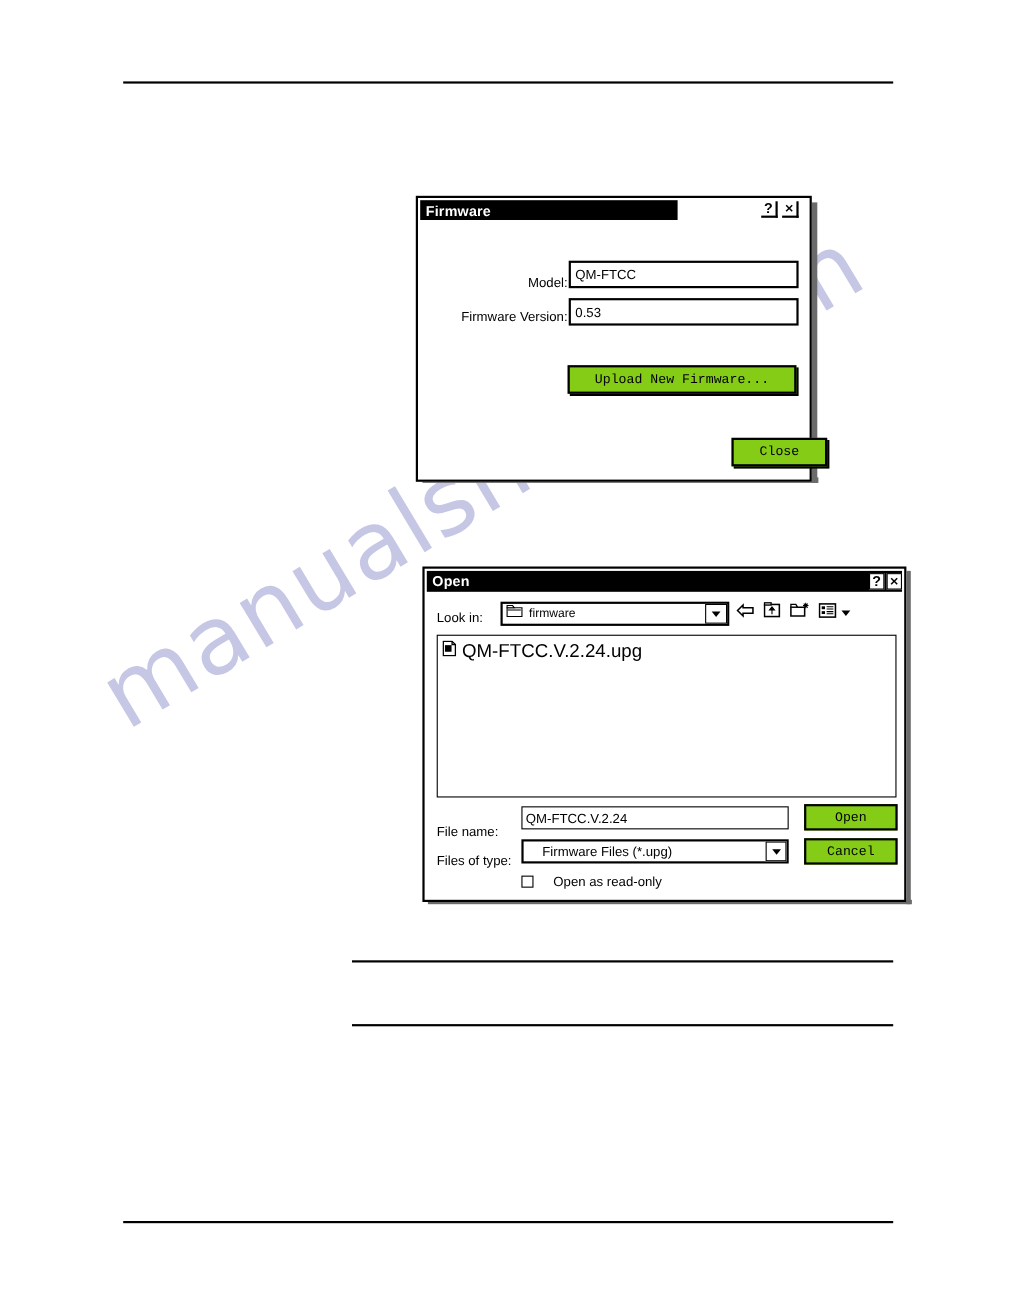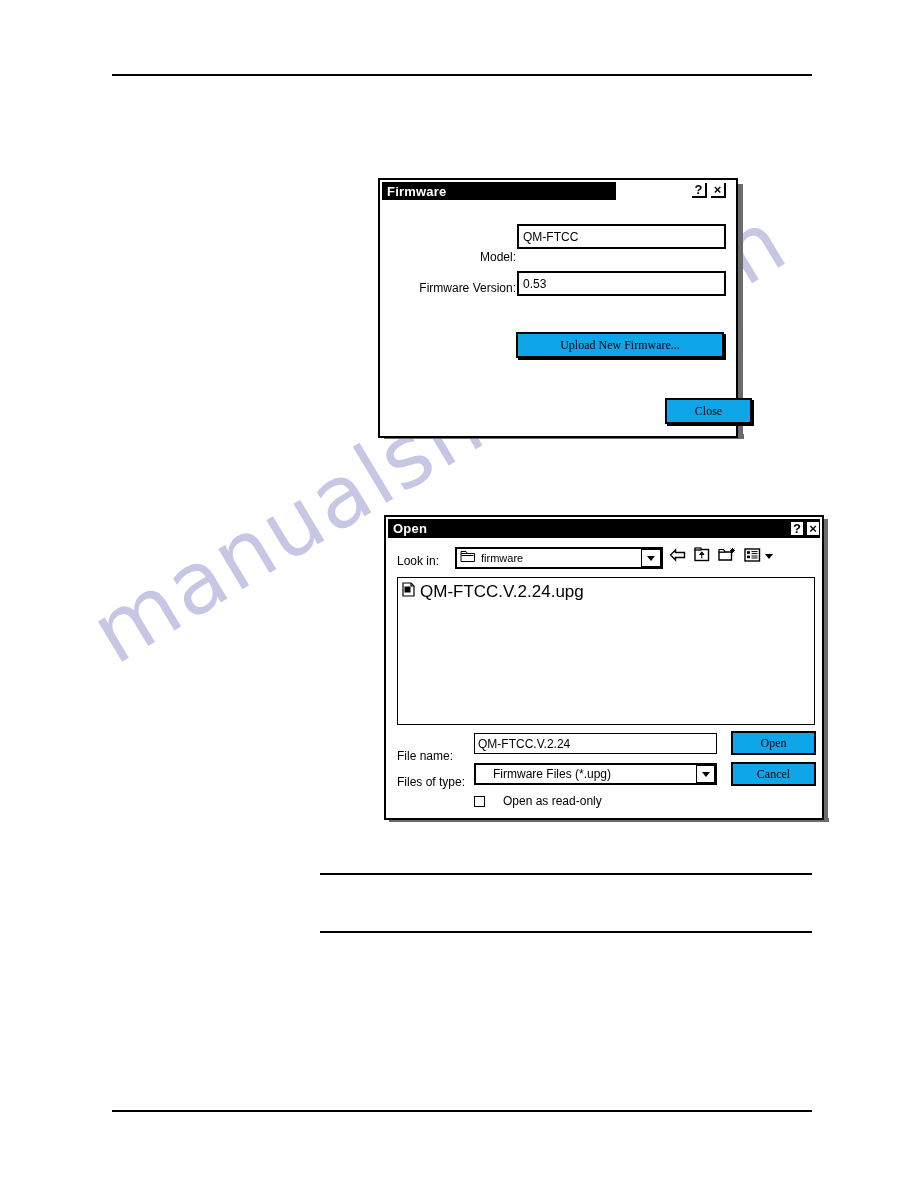--- a/index.html
+++ b/index.html
@@ -124,24 +124,24 @@
     white-space: nowrap;
     overflow: hidden;
   }
   .field.deep {
     border: 2px solid #000000;
     padding-left: 4px;
   }
 
   .btn {
     position: absolute;
-    background: #0ea5e9;
+    background: #84cc16;
     border: 1px solid #000000;
     box-sizing: border-box;
-    font-family: Liberation Serif, serif;
+    font-family: Liberation Mono, monospace;
     font-size: 12px;
     display: flex;
     align-items: center;
     justify-content: center;
     color: #000;
     white-space: nowrap;
   }
   .btn.heavy {
     border: 2px solid #000000;
     box-shadow: 2px 2px 0 #000000;
@@ -172,21 +172,21 @@
   #firmware-dialog { left: 378px; top: 178px; width: 360px; height: 260px; }
   #firmware-shadow { left: 384px; top: 434px; width: 360px; height: 5px; }
   #firmware-shadow-r { left: 738px; top: 184px; width: 5px; height: 255px; }
 
   #firmware-titlebar { left: 2px; top: 2px; width: 234px; height: 18px; }
   #firmware-help-btn { left: 312px; top: 3px; width: 15px; height: 15px; }
   #firmware-close-btn { left: 331px; top: 3px; width: 15px; height: 15px; }
 
   #label-model { left: 60px; top: 70px; width: 76px; }
   #label-fwver { left: 15px; top: 101px; width: 121px; }
-  #field-model { left: 137px; top: 44px; width: 209px; height: 25px; }
+  #field-model { left: 137px; top: 57px; width: 209px; height: 25px; }
   #field-fwver { left: 137px; top: 91px; width: 209px; height: 25px; }
 
   #btn-upload { left: 136px; top: 152px; width: 208px; height: 26px; }
   #btn-close { left: 257px; top: 218px; width: 87px; height: 26px; margin-left: 28px; }
 
   
   #open-dialog { left: 384px; top: 515px; width: 440px; height: 305px; }
   #open-shadow-b { left: 389px; top: 818px; width: 440px; height: 4px; }
   #open-shadow-r { left: 824px; top: 519px; width: 4px; height: 303px; }
 

